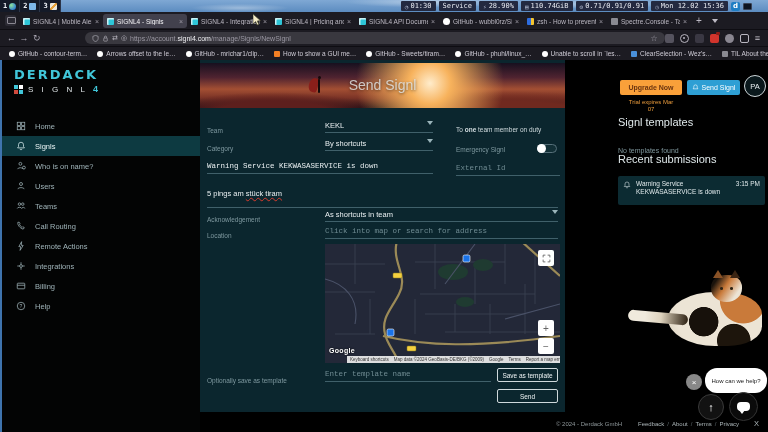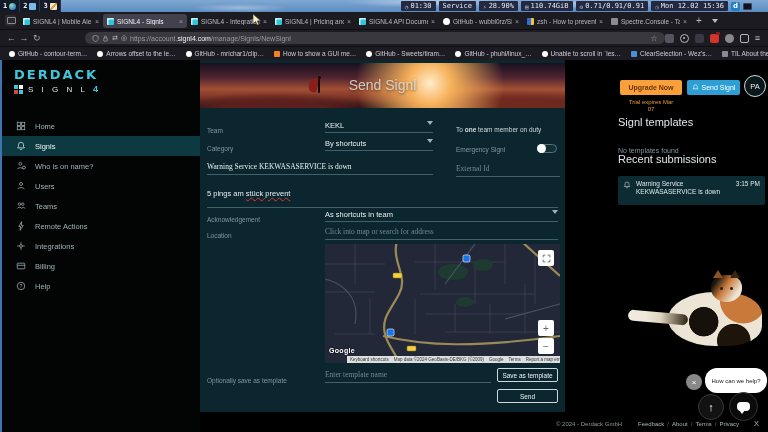--- a/index.html
+++ b/index.html
@@ -118,21 +118,21 @@
   .banner-title{position:absolute;left:0;top:14px;width:100%;text-align:center;font-size:14px;
     color:rgba(226,229,231,.82);text-shadow:0 1px 3px rgba(0,0,0,.55)}
   .flabel{position:absolute;color:#7e989f;font-size:6.5px}
   .frow-select{position:absolute;display:flex;align-items:flex-start;border-bottom:1px solid #40606a;
     padding-bottom:2px;color:#e8eef0;font-size:7.5px}
   .frow-select .chev{margin-left:auto;width:0;height:0;border-left:3px solid transparent;
     border-right:3px solid transparent;border-top:4px solid #9ab4ba}
   .routing{position:absolute;font-size:6.5px;color:#cfdadd}
   .routing b{font-weight:bold}
   .uinput{position:absolute;background:transparent;border:none;border-bottom:1px solid #40606a;
-    color:#e8eef0;font-size:7.5px;padding:0 0 3px 0;font-family:Liberation Serif, serif;outline:none}
+    color:#e8eef0;font-size:7.5px;padding:0 0 3px 0;font-family:Liberation Mono, monospace;outline:none}
   .uinput::placeholder{color:#6f8b92;opacity:1}
   .toggle{position:absolute;left:337px;top:84px;width:20px;height:9px;border:1px solid #57707a;
     border-radius:5px;background:#122f36}
   .toggle .knob{position:absolute;left:-1px;top:-1px;width:9px;height:9px;border-radius:50%;background:#fff}
   .msg{position:absolute;left:7px;top:129px;font-size:7.5px;color:#e8eef0}
   .msg .sp{text-decoration:underline;text-decoration-style:wavy;text-decoration-color:#d43b2e;text-decoration-thickness:1px}
   .msg-line{position:absolute;left:7px;top:147px;width:351px;height:1px;background:#40606a}
   .btn-outline{position:absolute;border:1px solid #cfd9dc;border-radius:2px;background:transparent;
     color:#eef3f4;font-size:6.5px;display:flex;align-items:center;justify-content:center}
 
@@ -431,20 +431,26 @@
             <svg viewBox="0 0 16 16">
               <circle cx="5.5" cy="5" r="2"></circle>
               <circle cx="10.8" cy="5" r="2"></circle>
               <path d="M2 12c0-2.6 7-2.6 7 0"></path>
               <path d="M9.2 12c0-2.4 5-2.4 5 0"></path>
             </svg>
             <span>Teams</span>
           </div>
         <div class="nav-item">
             <svg viewBox="0 0 16 16">
+              <path d="M3 2c-1 4 3 9.5 8.5 11l1.8-2.4-2.6-1.4-1 1C7.6 9 6.2 7.4 5.6 5.3l1-.9L5.2 2z"></path>
+            </svg>
+            <span>Call Routing</span>
+          </div>
+        <div class="nav-item">
+            <svg viewBox="0 0 16 16">
               <path d="M9 1 4.5 9h3L6.5 15l5-8H8.5z"></path>
             </svg>
             <span>Remote Actions</span>
           </div>
         <div class="nav-item">
             <svg viewBox="0 0 16 16">
               <circle cx="8" cy="8" r="2.2"></circle>
               <path d="M8 5.8V2M8 10.2V14M10.2 8H14M2 8h3.8"></path>
             </svg>
             <span>Integrations</span>
@@ -489,21 +495,21 @@
           <span class="chev"></span>
         </div>
       <span class="flabel" style="left:256px;top:86px">Emergency Signl</span>
       <div class="toggle">
           <span class="knob"></span>
         </div>
 
       <input class="uinput" style="left: 7px; top: 102px; width: 226px;" value="Warning Service KEKWASASERVICE is down">
       <input class="uinput" style="left: 256px; top: 104px; width: 104px;" placeholder="External Id">
 
-      <div class="msg"><span>5 pings am </span><span class="sp">stück prevent</span></div>
+      <div class="msg"><span>5 pings am </span><span class="sp">stück tiram</span></div>
       <div class="msg-line"></div>
 
       <span class="flabel" style="left:7px;top:156px">Acknowledgement</span>
       <div class="frow-select" style="left:125px;top:150px;width:233px">
           <span>As shortcuts in team</span>
           <span class="chev"></span>
         </div>
 
       <span class="flabel" style="left:7px;top:172px">Location</span>
       <input class="uinput" style="left: 125px; top: 167px; width: 233px;" placeholder="Click into map or search for address">

